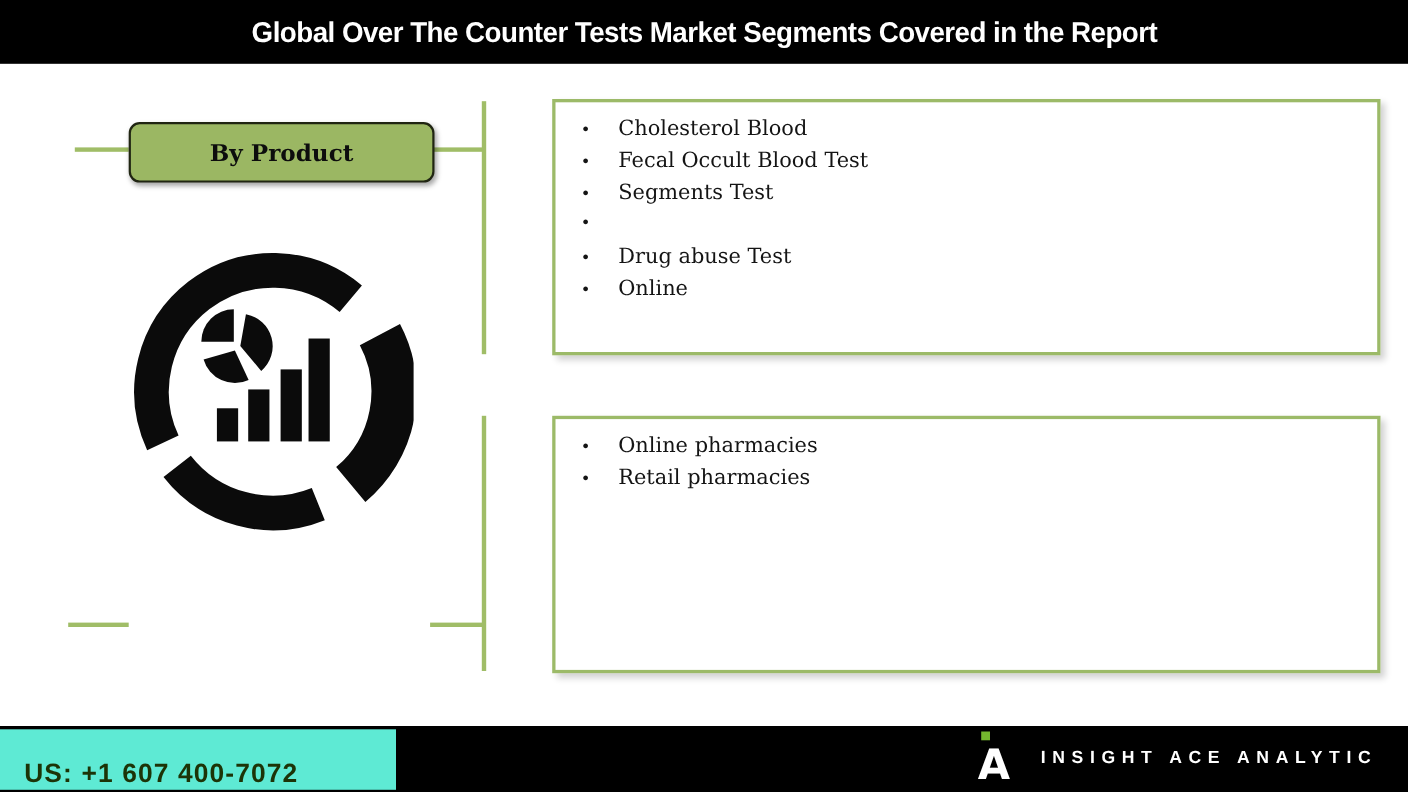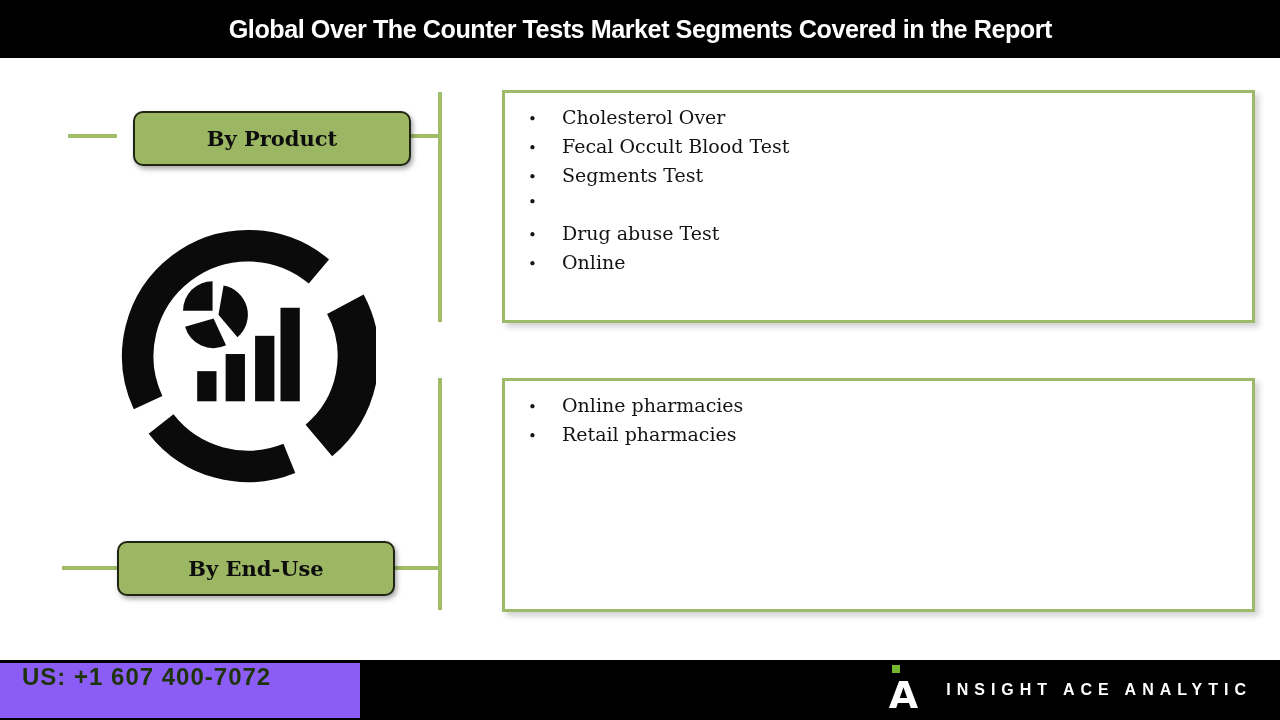--- a/index.html
+++ b/index.html
@@ -44,22 +44,22 @@
     display:flex;align-items:baseline;height:29px;
     font-family:"DejaVu Serif","Liberation Serif",serif;
     font-size:19px;color:#141414;
   }
   .list-box li .dot{width:14px;font-size:15px;margin-right:20px;color:#141414;}
   
   .market-icon{position:absolute;left:120px;top:228px;width:256px;height:256px;}
   
   .footer{position:absolute;left:0;top:660px;width:1280px;height:60px;background:#000;}
   .phone-box{
-    position:absolute;left:0;top:3px;width:360px;height:55px;background:#8b5cf6;
-    display:flex;align-items:flex-start;padding-left:22px;box-sizing:border-box;
+    position:absolute;left:0;top:3px;width:360px;height:55px;background:#5eead4;
+    display:flex;align-items:flex-end;padding-left:22px;box-sizing:border-box;
   }
   .phone-box span{
     font-size:24px;font-weight:bold;color:#1c3407;letter-spacing:1px;
     font-family:"Liberation Sans",sans-serif;
   }
   .brand{position:absolute;right:28px;top:0;height:60px;display:flex;align-items:center;}
   .logo-a{
     position:relative;color:#fff;font-weight:bold;font-size:38px;line-height:1;
     font-family:"DejaVu Sans","Liberation Sans",sans-serif;margin-right:28px;padding-top:10px;
   }
@@ -81,25 +81,22 @@
   </div>
 
   <div class="hline" style="left:68px;top:134px;width:49px;"></div>
   <div class="hline" style="left:391px;top:134px;width:49px;"></div>
   <div class="vline" style="left:438px;top:92px;height:230px;"></div>
 
   <div class="hline" style="left:62px;top:566px;width:55px;"></div>
   <div class="hline" style="left:391px;top:566px;width:49px;"></div>
   <div class="vline" style="left:438px;top:378px;height:232px;"></div>
 
-  <div class="seg-btn" style="left:117px;top:111px;margin-left:16px;">
+  <div class="seg-btn" style="left:117px;top:111px;">
     <span>By Product</span>
-  </div>
-  <div class="seg-btn" style="left:117px;top:541px;">
-    <span>By End-Use</span>
   </div>
 
   <svg class="market-icon" viewBox="0 0 260 260">
     <g fill="none" stroke="#0b0b0b">
 
       <path d="M 28.5 177.3 A 112 112 0 0 1 202 44.2" stroke-width="32"></path>
       <path d="M 228.9 77.4 A 112 112 0 0 1 202 215.8" stroke-width="42"></path>
       <path d="M 172 233.9 A 112 112 0 0 1 41.7 199" stroke-width="32"></path>
     </g>
     <g fill="#0b0b0b">
@@ -112,21 +109,21 @@
       <rect x="107.3" y="128" width="19.6" height="48"></rect>
       <rect x="137.2" y="109.5" width="19.6" height="66.5"></rect>
       <rect x="163" y="81" width="19.6" height="95"></rect>
     </g>
   </svg>
 
   <div class="list-box" style="top:90px;height:233px;">
     <ul>
         <li>
           <span class="dot">•</span>
-          <span>Cholesterol Over</span>
+          <span>Cholesterol Blood</span>
         </li>
         <li>
           <span class="dot">•</span>
           <span>Fecal Occult Blood Test</span>
         </li>
         <li>
           <span class="dot">•</span>
           <span>Segments Test</span>
         </li>
         <li>

